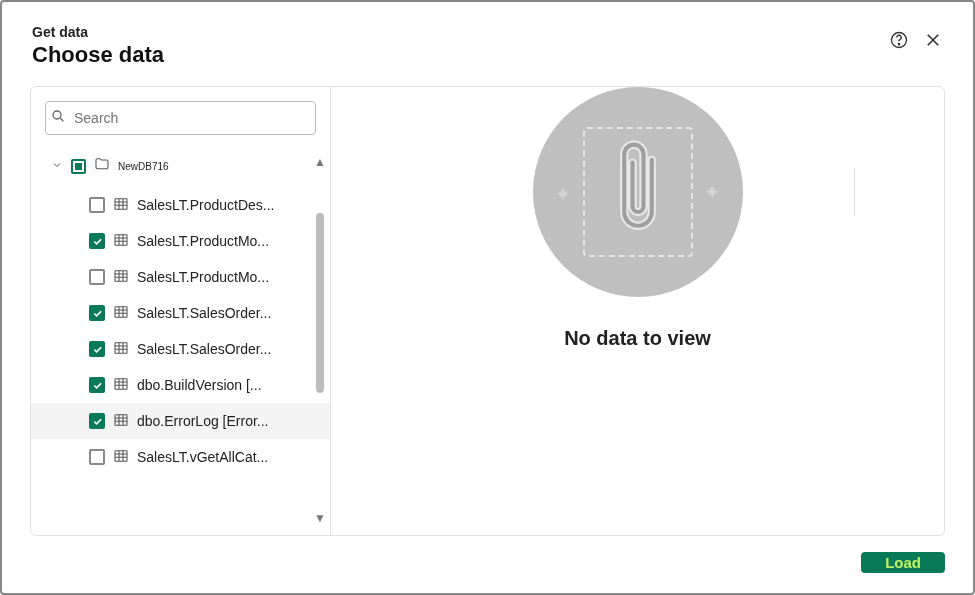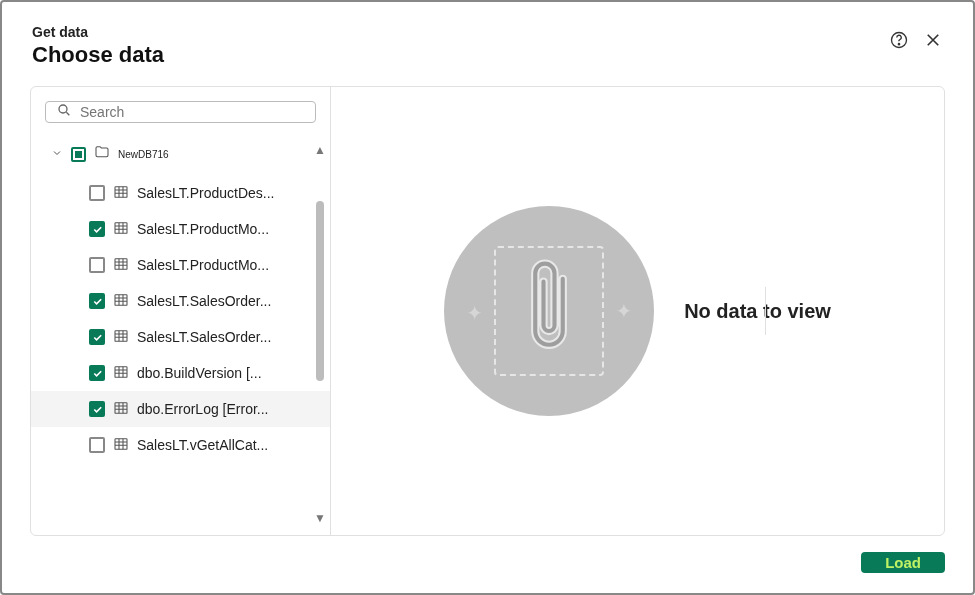--- a/index.html
+++ b/index.html
@@ -32,22 +32,22 @@
   .left {
     width: 300px;
     border-right: 1px solid #e0e0e0;
     display: flex; flex-direction: column;
     padding: 14px 0 10px 0;
     position: relative;
   }
   .search-wrap { padding: 0 14px; }
   .search-box {
     border: 1px solid #bbb; border-radius: 4px;
-    height: 22px; display: flex; align-items: center;
-    padding: 0 10px; gap: 8px; color: #666;
+    height: 34px; display: flex; align-items: center;
+    padding: 0 4px; gap: 8px; color: #666;
   }
   .search-box input {
     border: none; outline: none; flex: 1;
     font-size: 14px; color: #333; background: transparent;
   }
   .tree { margin-top: 18px; position: relative; flex:1; overflow:hidden; }
   .db-row { display:flex; align-items:center; gap:8px; padding: 0 14px 0 20px; height: 26px; }
   .db-row .chev { color:#555; }
   .tri-check {
     width: 15px; height: 15px; border: 2px solid #097a58; border-radius: 2px;
@@ -77,21 +77,21 @@
     position:absolute; right:6px; top:60px; width:8px; height:340px;
   }
   .scrollthumb {
     position:absolute; top:0; width:8px; height:180px;
     background:#bcbcbc; border-radius:4px;
   }
   .scroll-arrow {
     position:absolute; right:4px; color:#777; font-size:12px;
   }
   .main {
-    flex:1; display:flex; align-items:center; justify-content:center;
+    flex:1; display:flex; flex-direction:column; align-items:center; justify-content:flex-start;
     gap: 30px;
   }
   .empty-circle {
     width: 210px; height: 210px; border-radius: 50%;
     background: #bfbfbf;
     display:flex; align-items:center; justify-content:center;
     position:relative;
   }
   .dash-rect {
     position:absolute; width:110px; height:130px;

